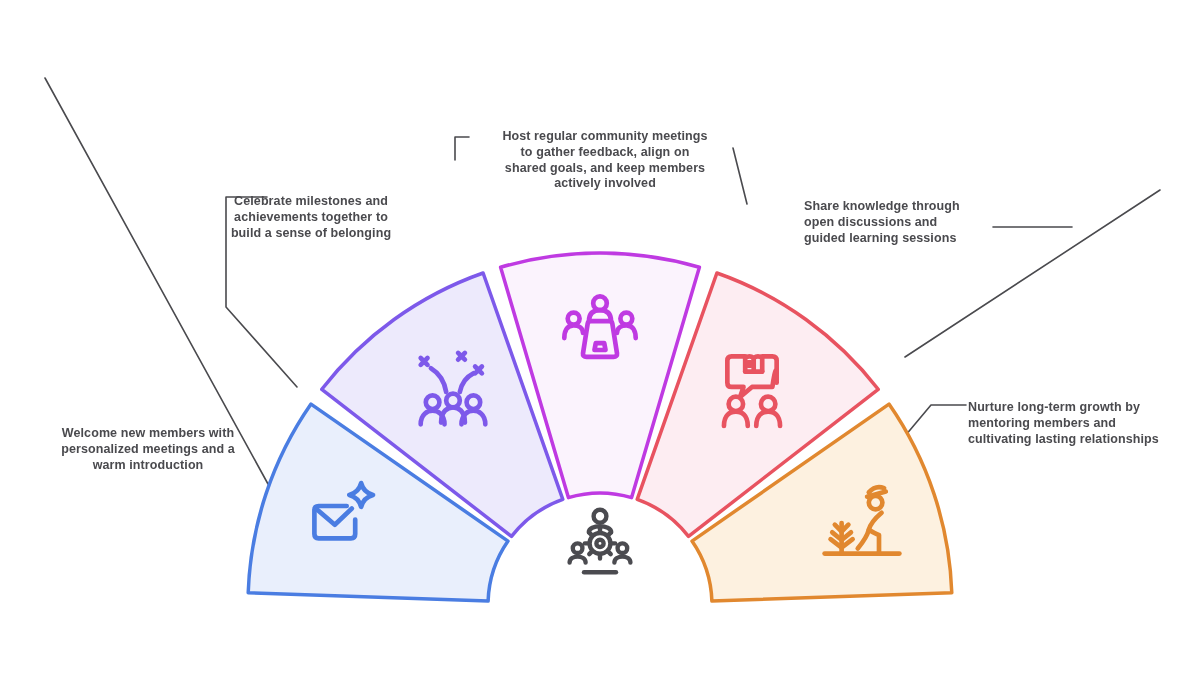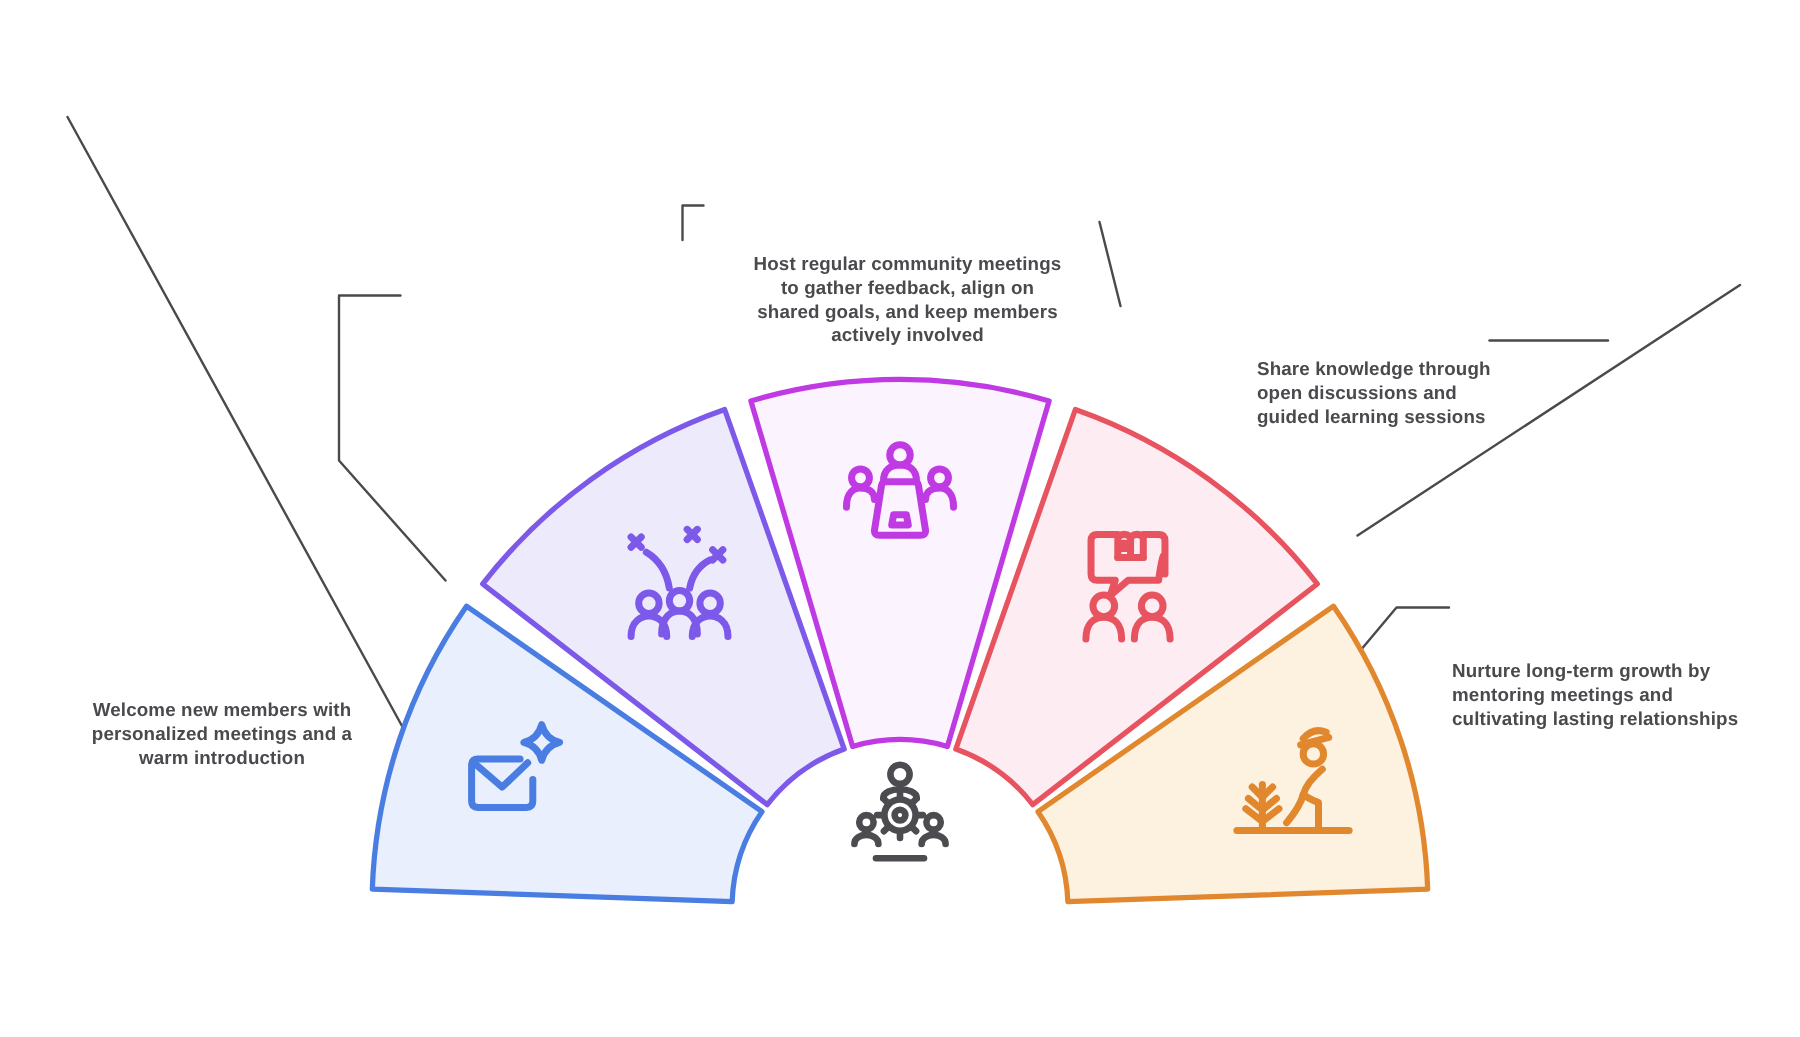--- a/index.html
+++ b/index.html
@@ -7,21 +7,21 @@
     position:relative;width:1200px;height:691px;overflow:hidden;
     background:#ffffff;font-family:"Liberation Sans",sans-serif;
   }
   #diagram-svg{position:absolute;left:0;top:0;}
   .wedge{stroke-width:3.5;stroke-linejoin:round;}
   .icon{fill:none;stroke-width:5.5;stroke-linecap:round;stroke-linejoin:round;}
   .icon *{fill:none;}
   .connector{fill:none;stroke-width:1.6;stroke-linecap:round;stroke-linejoin:round;}
   .callout{
     position:absolute;color:#4a4a4e;font-size:12.5px;font-weight:600;
-    line-height:1.26;letter-spacing:.1px;margin-top:40px;
+    line-height:1.26;letter-spacing:.1px;
   }
   .callout.center-text{text-align:center;}
   .callout.left-text{text-align:left;}
   #center-label{
     position:absolute;left:525px;top:589px;width:150px;text-align:center;
     color:#4a4a4e;font-size:14px;font-weight:700;line-height:1.22;
   }
 </style>
 </head>
 <body>
@@ -126,21 +126,22 @@
       <circle cx="22" cy="54" r="6"></circle>
       <path d="M12,72 C12,62 32,62 32,72"></path>
       <circle cx="78" cy="54" r="6"></circle>
       <path d="M68,72 C68,62 88,62 88,72"></path>
       <path d="M30,84 H70"></path>
     </g>
   </svg>
 
   <div class="callout center-text" style="left:50px;top:426px;width:196px;">Welcome new members with personalized meetings and a warm introduction</div>
 
+  <div class="callout center-text" style="left:218px;top:194px;width:186px;">Celebrate milestones and achievements together to build a sense of belonging</div>
 
   <div class="callout center-text" style="left:502px;top:129px;width:206px;">Host regular community meetings to gather feedback, align on shared goals, and keep members actively involved</div>
 
-  <div class="callout left-text" style="left:838px;top:199px;width:172px;">Share knowledge through open discussions and guided learning sessions</div>
+  <div class="callout left-text" style="left:804px;top:199px;width:172px;">Share knowledge through open discussions and guided learning sessions</div>
 
-  <div class="callout left-text" style="left:968px;top:400px;width:192px;">Nurture long-term growth by mentoring meetings and cultivating lasting relationships</div>
+  <div class="callout left-text" style="left:968px;top:400px;width:192px;">Nurture long-term growth by mentoring members and cultivating lasting relationships</div>
 
 
 </div>
 
 </body></html>

